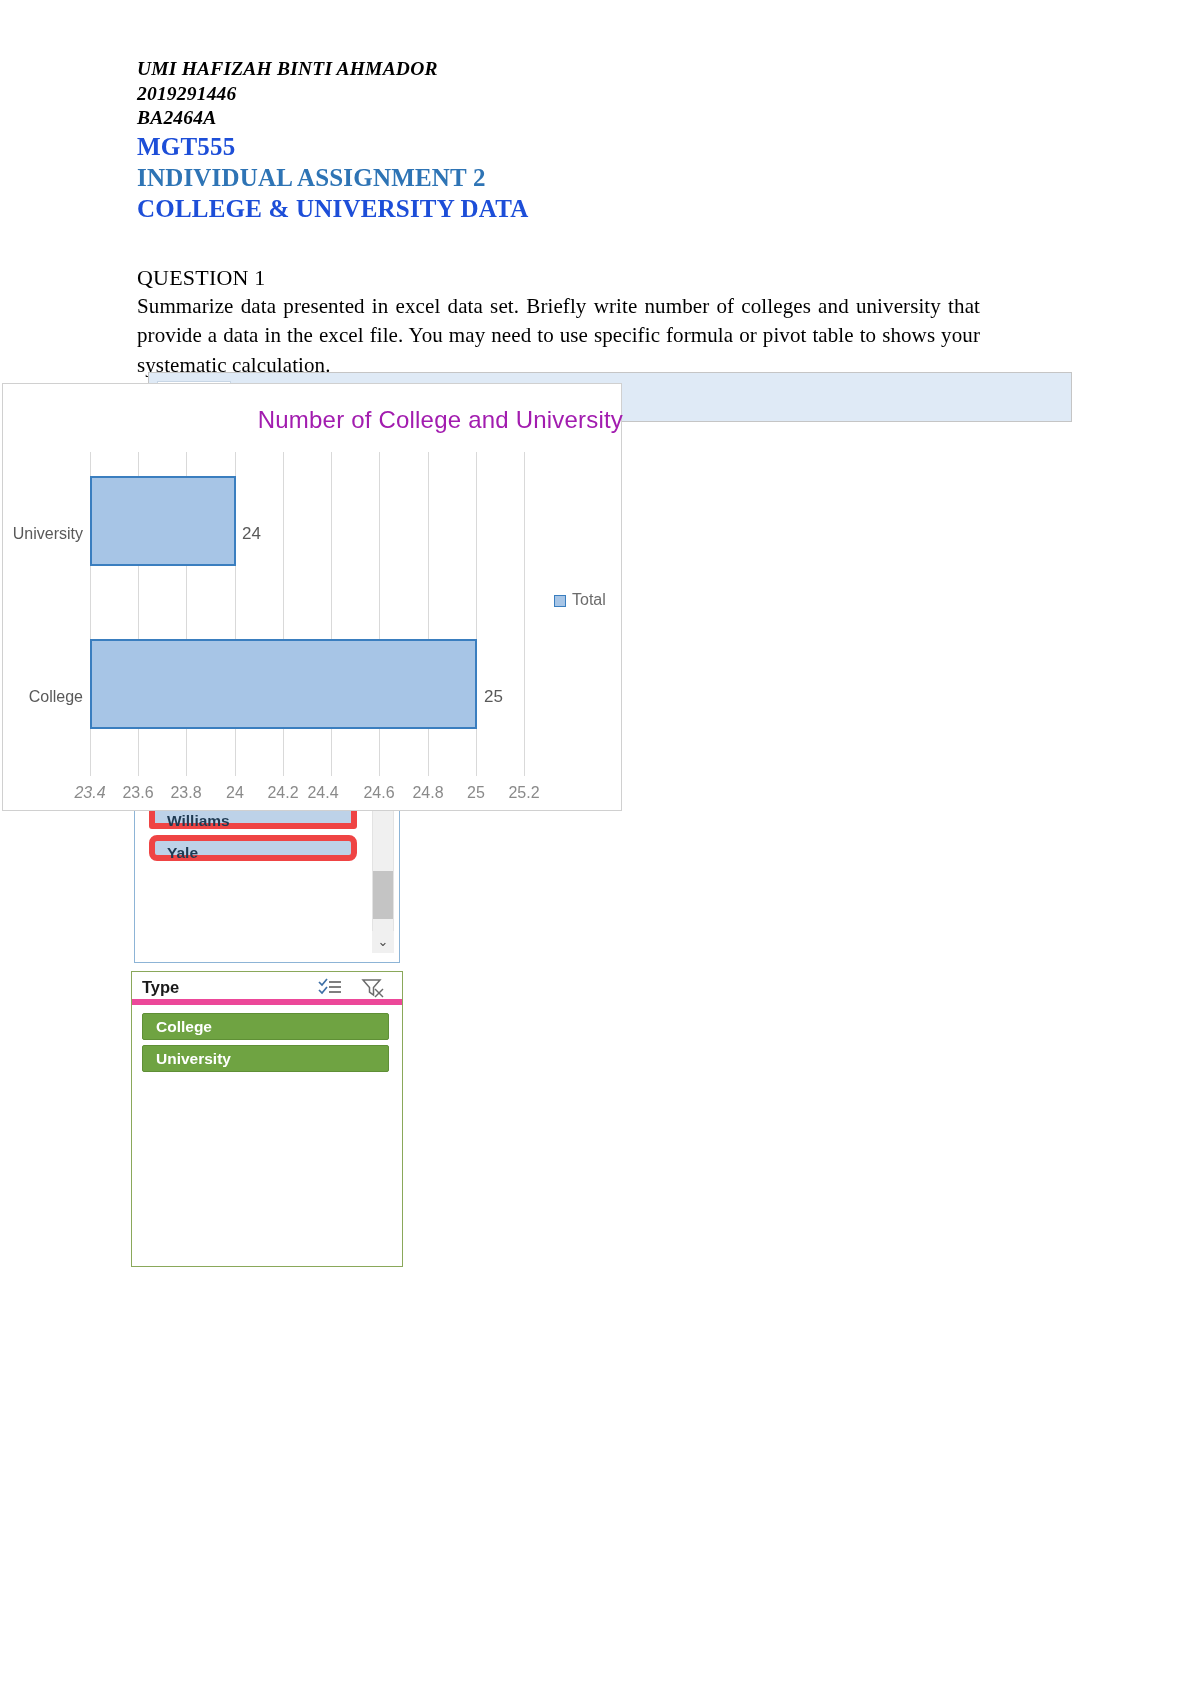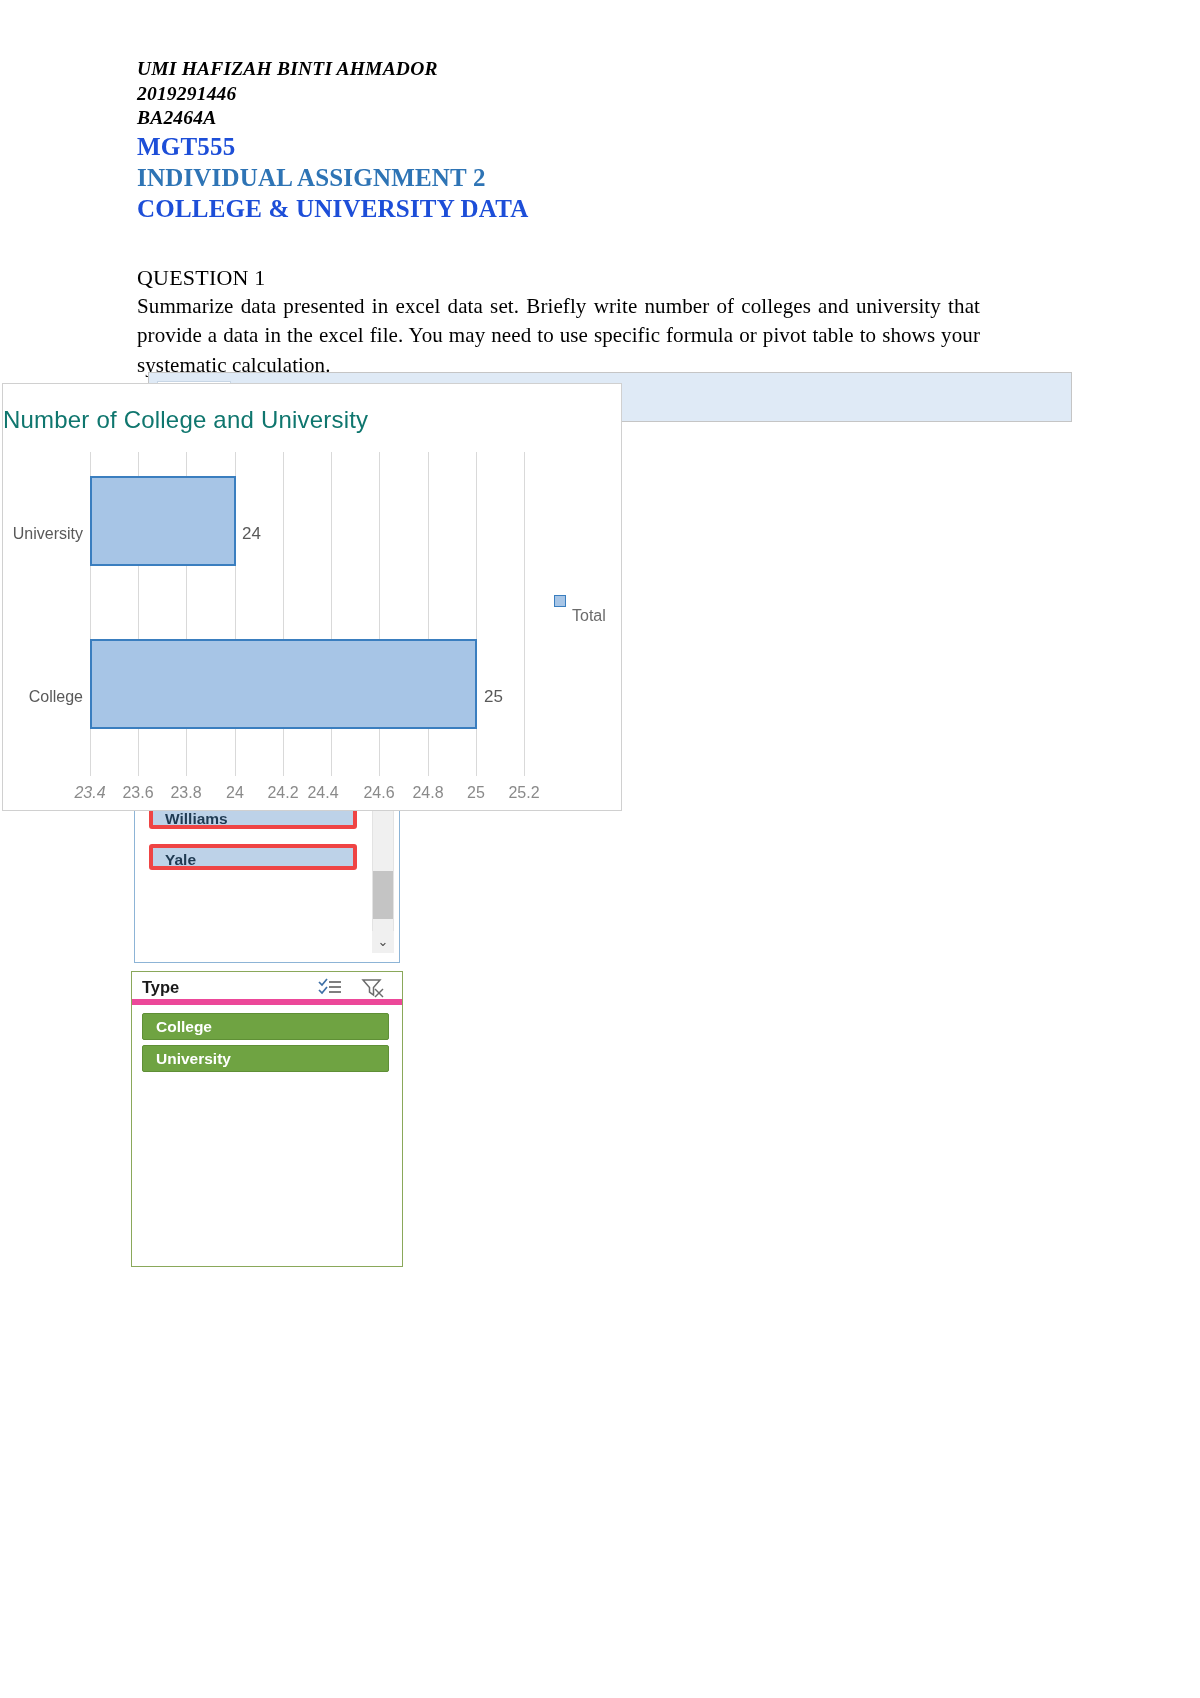--- a/index.html
+++ b/index.html
@@ -58,21 +58,21 @@
     background:#ffffff;border:1px solid #c8d6e5;box-sizing:border-box;
   }
 
   
   #slicer-school{
     position:absolute;left:134px;top:742px;width:266px;height:221px;
     background:#ffffff;border:1px solid #8db4d6;box-sizing:border-box;
   }
   .sl-item{
     position:absolute;left:14px;width:208px;height:26px;
-    background:#bdd2e8;border:4px solid #ef4444;border-radius:3px;
+    background:#bdd2e8;border:6px solid #ef4444;border-radius:3px;
     box-sizing:border-box;
     font-family:"Liberation Sans", sans-serif;
     font-weight:bold;font-size:15.5px;color:#1f3a52;
     line-height:24px;padding-left:12px;
   }
   #sc-scroll-track{
     position:absolute;right:5px;top:4px;width:22px;height:190px;
     background:#f0f0f0;border:1px solid #e3e3e3;box-sizing:border-box;
   }
   #sc-scroll-thumb{
@@ -109,23 +109,23 @@
     font-weight:bold;font-size:15.5px;color:#ffffff;
     line-height:25px;padding-left:13px;
   }
 
   
   #chart-panel{
     position:absolute;left:2px;top:383px;width:620px;height:428px;
     background:#ffffff;border:1px solid #d0d0d0;box-sizing:border-box;
   }
   #chart-title{
-    position:absolute;left:0;top:22px;width:620px;text-align:left;
-    font-family:"Liberation Sans", sans-serif;
-    font-size:24px;color:#0f766e;letter-spacing:.2px;
+    position:absolute;left:0;top:22px;width:620px;text-align:right;
+    font-family:"Liberation Sans", sans-serif;
+    font-size:24px;color:#a21caf;letter-spacing:.2px;
   }
   #plot{
     position:absolute;left:87px;top:68px;width:434px;height:324px;
   }
   .gridline{position:absolute;top:0;width:1px;height:324px;background:#d9d9d9;}
   .bar{
     position:absolute;background:#a7c5e6;border:2px solid #3a7ebf;
     box-sizing:border-box;
   }
   .bar-lbl{
@@ -144,21 +144,21 @@
     font-size:16px;color:#8a8a8a;
   }
   #legend{position:absolute;left:551px;top:207px;}
   #legend-swatch{
     position:absolute;left:0;top:4px;width:12px;height:12px;
     background:#a7c5e6;border:1px solid #3a7ebf;box-sizing:border-box;
   }
   #legend-text{
     position:absolute;left:18px;top:0;
     font-family:"Liberation Sans", sans-serif;
-    font-size:16px;color:#6b6b6b;white-space:nowrap;margin-top:16px;
+    font-size:16px;color:#6b6b6b;white-space:nowrap;
   }
 </style>
 </head>
 <body>
 
 <div id="doc">
   <div class="hdr-ital">UMI HAFIZAH BINTI AHMADOR</div>
   <div class="hdr-ital">2019291446</div>
   <div class="hdr-ital">BA2464A</div>
   <div class="hdr-big">MGT555</div>
@@ -173,21 +173,21 @@
   <div id="banner-inner">
     <div id="banner-box"></div>
     <div id="banner-text">F COLLEGE AND UNIVERSITY</div>
   </div>
 </div>
 
 <div id="slicer-school">
   <div class="sl-item" style="top:-4px;">Wellesley</div>
   <div class="sl-item" style="top:28px;">Wesleyan (CT)</div>
   <div class="sl-item" style="top:60px;">Williams</div>
-  <div class="sl-item" style="top:101px;">Yale</div>
+  <div class="sl-item" style="top:92px;border-radius:8px;">Yale</div>
 
   <div id="sc-scroll-track"></div>
   <div id="sc-scroll-thumb"></div>
   <div id="sc-scroll-down">⌄</div>
 </div>
 
 <div id="slicer-type">
   <div id="st-head">
     <div id="st-title">Type</div>
 

